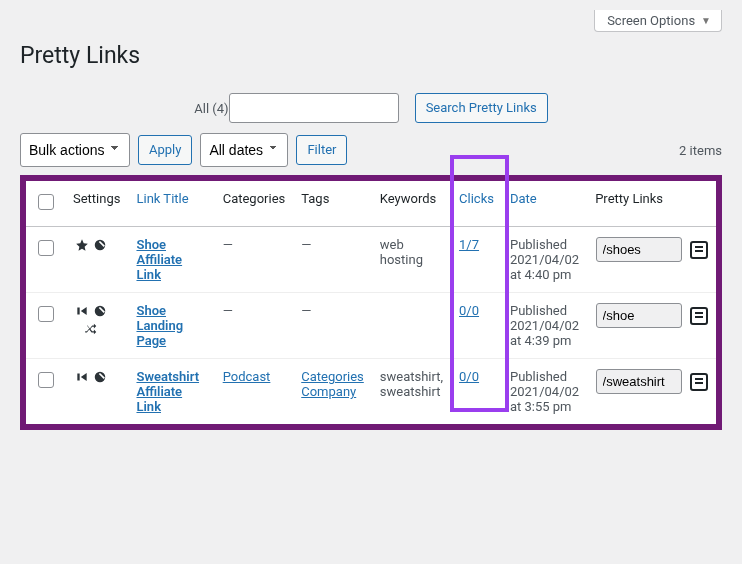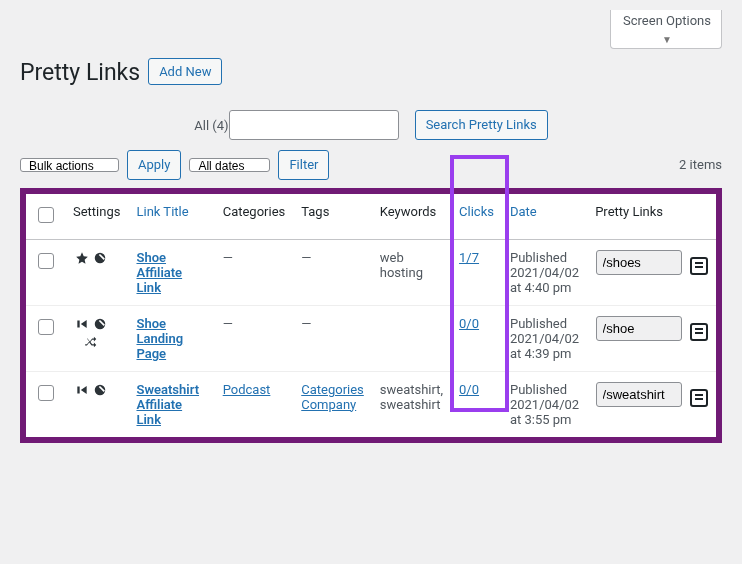--- a/index.html
+++ b/index.html
@@ -18,21 +18,20 @@
     background:#fff;
     border:1px solid #c3c4c7;
     border-top:0;
     border-bottom-left-radius:4px;
     border-bottom-right-radius:4px;
     font-size:13px;
     padding:3px 10px 3px 12px;
     cursor:pointer;
     display:flex; align-items:center; gap:6px;
     color:#50575e;
-    flex-direction:column;
   }
   .tri { font-size:10px; color:#777;}
   h1.page-title {
     display:inline-block;
     font-size:23px;
     font-weight:400;
     margin: 0 8px 0 0;
     padding: 6px 0 4px 0;
   }
   .btn {
@@ -68,22 +67,22 @@
     justify-content:space-between;
     align-items:center;
     margin-top:10px;
     margin-bottom:8px;
   }
   .left-filters { display:flex; gap:8px; align-items:center; }
   select.wp {
     border:1px solid #8c8f94;
     background:#fff;
     padding:0 24px 0 8px;
-    height:14px;
-    font-size:12px;
+    height:34px;
+    font-size:14px;
     border-radius:3px;
     appearance:none;
     background-image: linear-gradient(45deg, transparent 50%, #555 50%), linear-gradient(135deg, #555 50%, transparent 50%);
     background-position: calc(100% - 14px) 12px, calc(100% - 10px) 12px;
     background-size: 4px 4px, 4px 4px;
     background-repeat: no-repeat;
   }
   .items-count { font-size:13px; color:#50575e; }
   table.list {
     width:100%;
@@ -131,21 +130,21 @@
   }
   .icon-row { display:flex; gap:2px; justify-content:center; flex-wrap:wrap; width:36px;}
   .ic {
     width:16px; height:16px;
     display:inline-flex; align-items:center; justify-content:center;
     color:#2c3338;
     font-size:14px;
   }
   .ic svg { width:14px; height:14px; fill:#2c3338; }
   .copybox {
-    display:flex; align-items:flex-end; gap:8px;
+    display:flex; align-items:center; gap:8px;
     justify-content:center;
   }
   .copybox input {
     border:1px solid #8c8f94;
     background:#f0f0f1;
     padding:4px 6px;
     font-size:13px;
     width:86px;
     border-radius:3px;
   }
@@ -181,21 +180,20 @@
 <div class="wrap rel">
   <div class="topbar">
     <div class="screen-opts">
       <span>Screen Options</span>
       <span class="tri">▼</span>
     </div>
   </div>
 
   <div class="hdr">
     <h1 class="page-title">Pretty Links</h1>
-    <span class="btn small">Add New</span>
   </div>
 
   <div class="subnav-row">
     <div class="subsub">
       <span>All</span>
       <span class="count">(4)</span>
     </div>
     <div class="search-group">
       <div class="search-box"></div>
       <span class="btn">Search Pretty Links</span>

